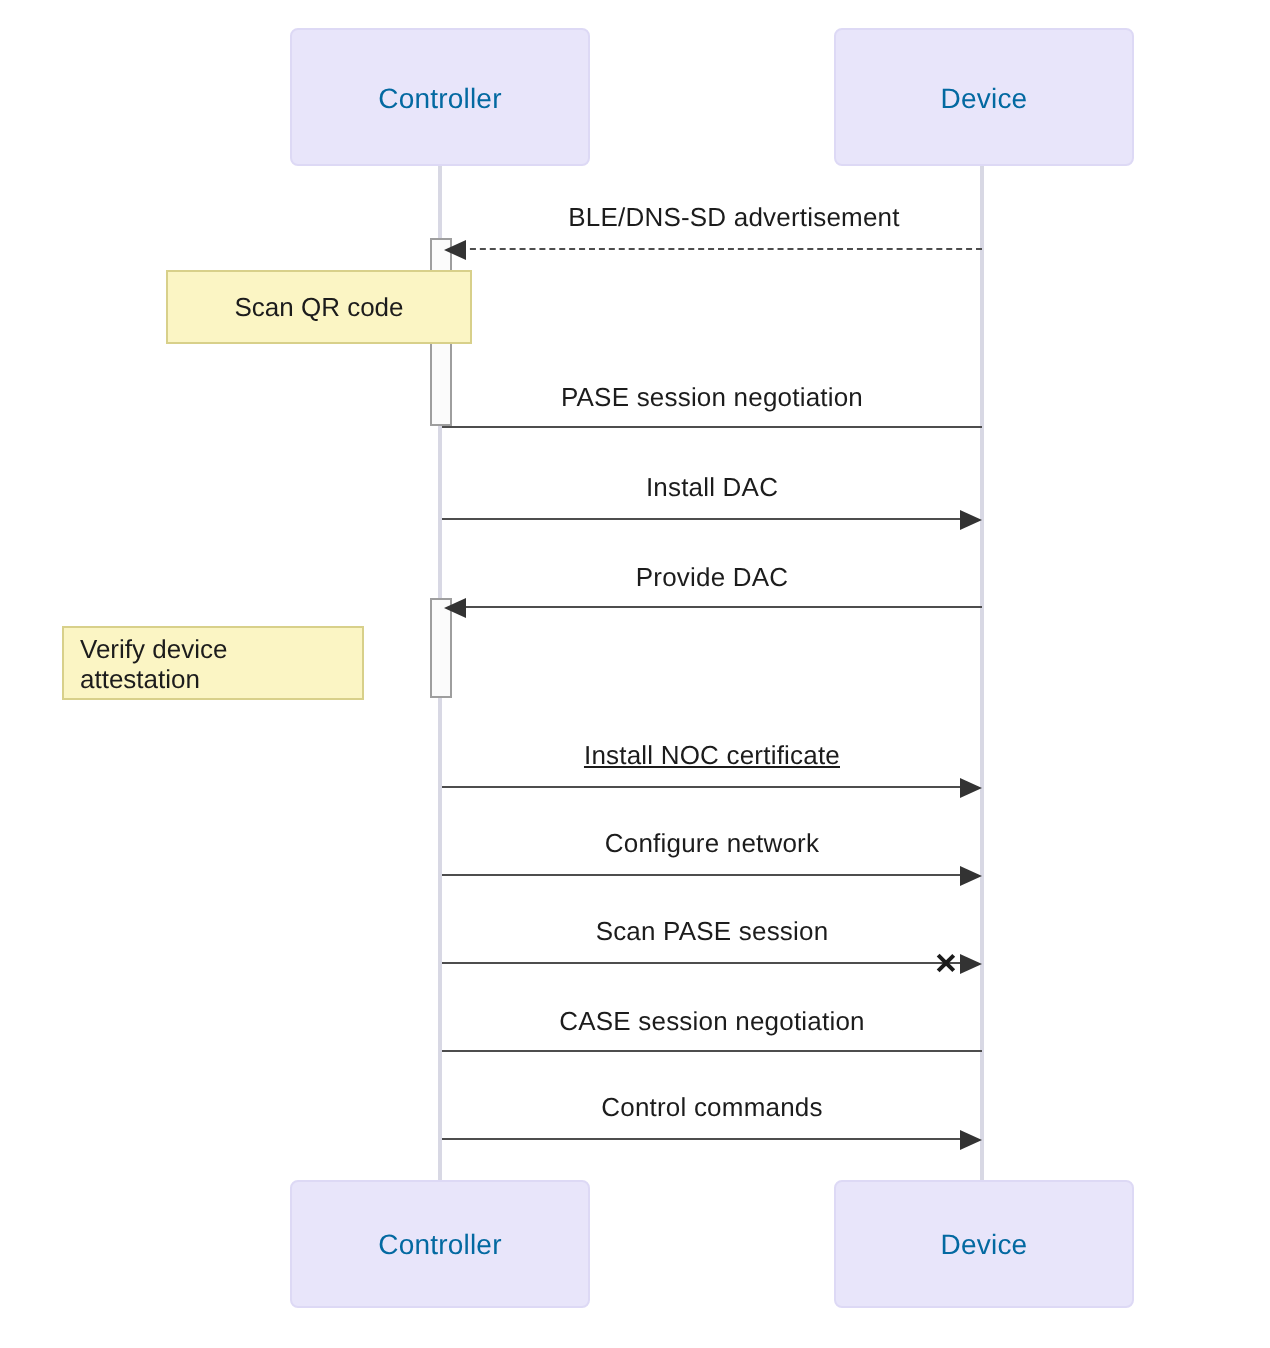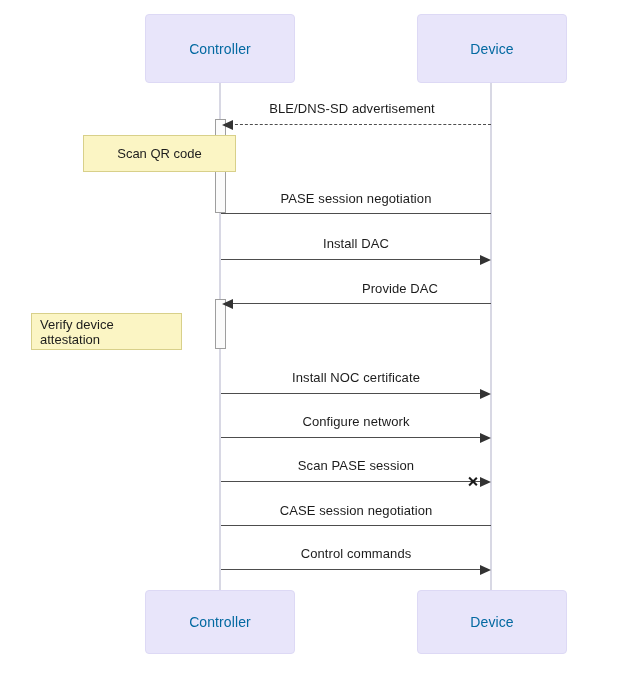--- a/index.html
+++ b/index.html
@@ -121,44 +121,44 @@
   <div class="activation" style="left:215px; top:119px; height:94px;"></div>
   <div class="activation" style="left:215px; top:299px; height:50px;"></div>
 
   <div class="note" style="left:43px; top:135px; width:153px; height:37px;margin-left:40px;">
     <span>Scan QR code</span>
   </div>
   <div class="note" style="left:15px; top:313px; width:151px; height:37px;margin-left:16px;">
     <span>Verify device attestation</span>
   </div>
 
-  <div class="msg-label" style="left:217px; top:101px; width:270px;">
+  <div class="msg-label" style="left:232px; top:101px; width:270px;">
     <span>BLE/DNS-SD advertisement</span>
   </div>
   <div class="msg-line dashed" style="left:230px; top:124px; width:261px;"></div>
   <div class="arrowhead left" style="left:222px; top:120px;"></div>
 
   <div class="msg-label" style="left:221px; top:191px; width:270px;">
     <span>PASE session negotiation</span>
   </div>
   <div class="msg-line" style="left:221px; top:213px; width:270px;"></div>
 
   <div class="msg-label" style="left:221px; top:236px; width:270px;">
     <span>Install DAC</span>
   </div>
   <div class="msg-line" style="left:221px; top:259px; width:259px;"></div>
   <div class="arrowhead right" style="left:480px; top:255px;"></div>
 
-  <div class="msg-label" style="left:221px; top:281px; width:270px;padding-left:44px;">
+  <div class="msg-label" style="left:221px; top:281px; width:270px;">
     <span>Provide DAC</span>
   </div>
   <div class="msg-line" style="left:230px; top:303px; width:261px;"></div>
   <div class="arrowhead left" style="left:222px; top:299px;"></div>
 
-  <div class="msg-label" style="left:221px; top:370px; width:270px;">
+  <div class="msg-label" style="left:221px; top:370px; width:270px;text-decoration:underline;">
     <span>Install NOC certificate</span>
   </div>
   <div class="msg-line" style="left:221px; top:393px; width:259px;"></div>
   <div class="arrowhead right" style="left:480px; top:389px;"></div>
 
   <div class="msg-label" style="left:221px; top:414px; width:270px;">
     <span>Configure network</span>
   </div>
   <div class="msg-line" style="left:221px; top:437px; width:259px;"></div>
   <div class="arrowhead right" style="left:480px; top:433px;"></div>

